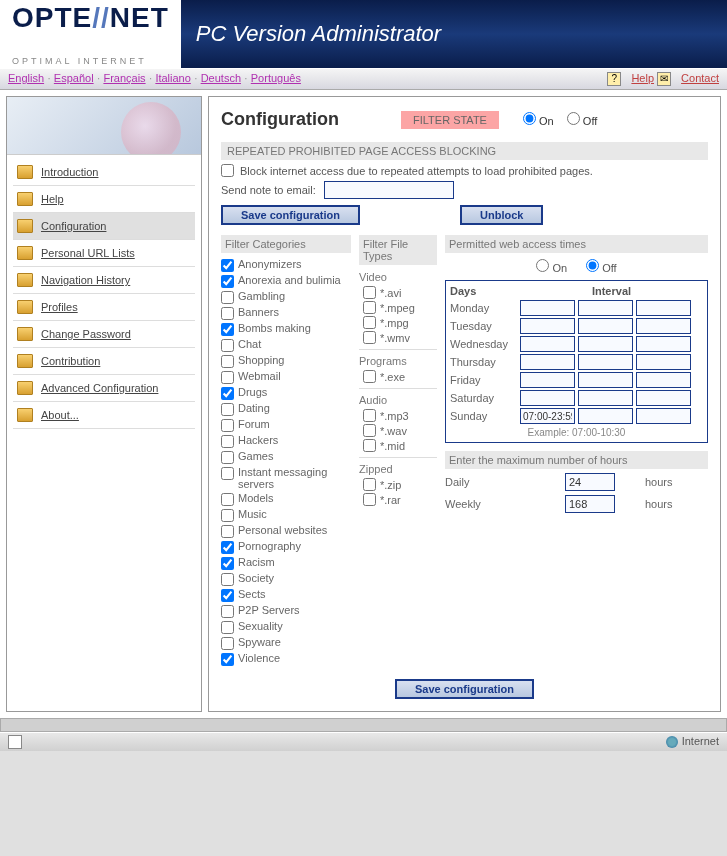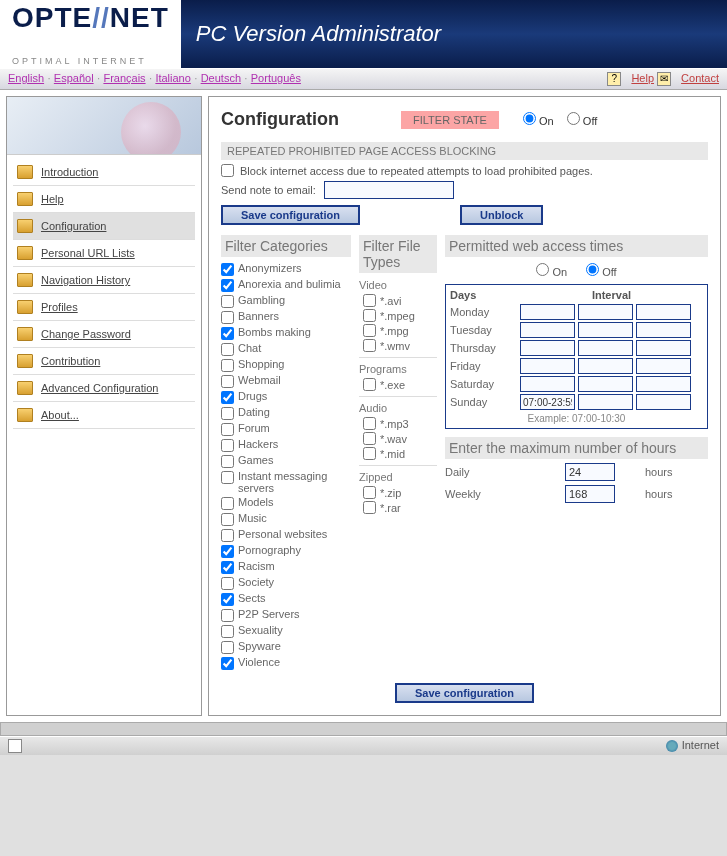--- a/index.html
+++ b/index.html
@@ -33,21 +33,21 @@
 .block-row input[type=checkbox] { margin-right: 6px; }
 .email-row { display: flex; align-items: center; margin-bottom: 6px; }
 .email-row label { color: #555; margin-right: 8px; }
 .email-input { border: 1px solid #1a3a8a; width: 130px; height: 18px; background: #f8faff; }
 .btn-row { display: flex; gap: 100px; margin-bottom: 10px; }
 .btn { background: linear-gradient(to bottom, #d8e0f0, #b8c8e0); border: 2px solid #1a3a8a; padding: 2px 18px; font-weight: bold; color: #1a3a8a; font-size: 11px; cursor: pointer; }
 .cols { display: flex; gap: 8px; }
 .col-cat { width: 130px; }
 .col-file { width: 78px; }
 .col-right { flex: 1; }
-.col-head { background: #e8e8e8; padding: 3px 4px; color: #777; margin-bottom: 4px; font-size: 14px; }
+.col-head { background: #e8e8e8; padding: 3px 4px; color: #777; margin-bottom: 4px; font-size: 11px; }
 .cat-item { display: flex; align-items: flex-start; padding: 1px 0; color: #666; font-size: 11px; }
 .cat-item input { margin-right: 4px; margin-top: 1px; }
 .file-group { color: #666; font-size: 11px; margin-bottom: 4px; }
 .file-group-title { color: #777; padding: 2px 0; }
 .file-item { display: flex; align-items: center; padding: 1px 0 1px 4px; }
 .file-item input { margin-right: 4px; }
 .file-sep { border-top: 1px solid #ddd; margin: 3px 0; }
 .time-radio { text-align: center; margin: 6px 0; }
 .time-radio label { margin: 0 8px; color: #555; }
 .time-table { border: 1px solid #1a3a8a; padding: 4px; }
@@ -347,20 +347,26 @@
                 <input class="time-cell" style="">
                 <input class="time-cell" style="">
               </div>
               <div class="time-row">
                 <div class="time-day">Tuesday</div>
                 <input class="time-cell" style="">
                 <input class="time-cell" style="">
                 <input class="time-cell" style="">
               </div>
               <div class="time-row">
+                <div class="time-day">Wednesday</div>
+                <input class="time-cell" style="">
+                <input class="time-cell" style="">
+                <input class="time-cell" style="">
+              </div>
+              <div class="time-row">
                 <div class="time-day">Thursday</div>
                 <input class="time-cell" style="">
                 <input class="time-cell" style="">
                 <input class="time-cell" style="">
               </div>
               <div class="time-row">
                 <div class="time-day">Friday</div>
                 <input class="time-cell" style="">
                 <input class="time-cell" style="">
                 <input class="time-cell" style="">

